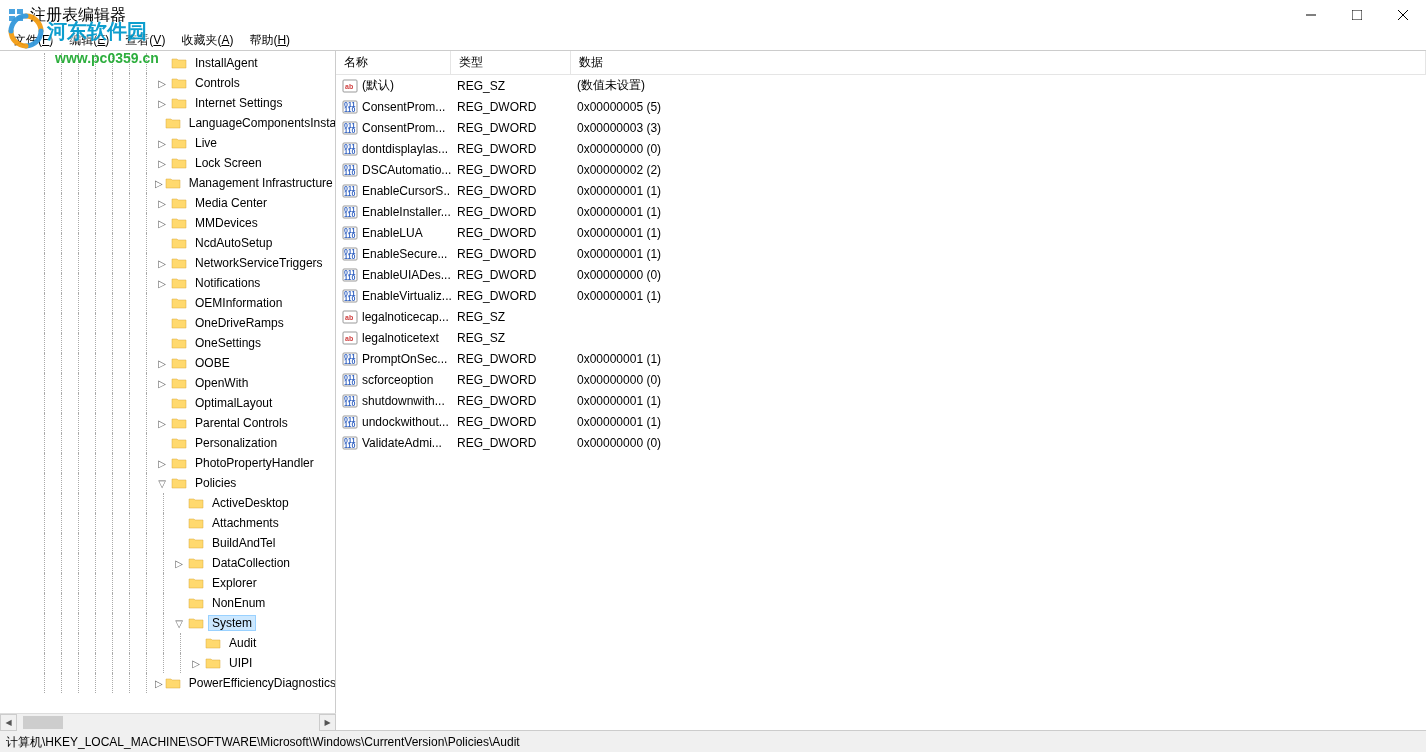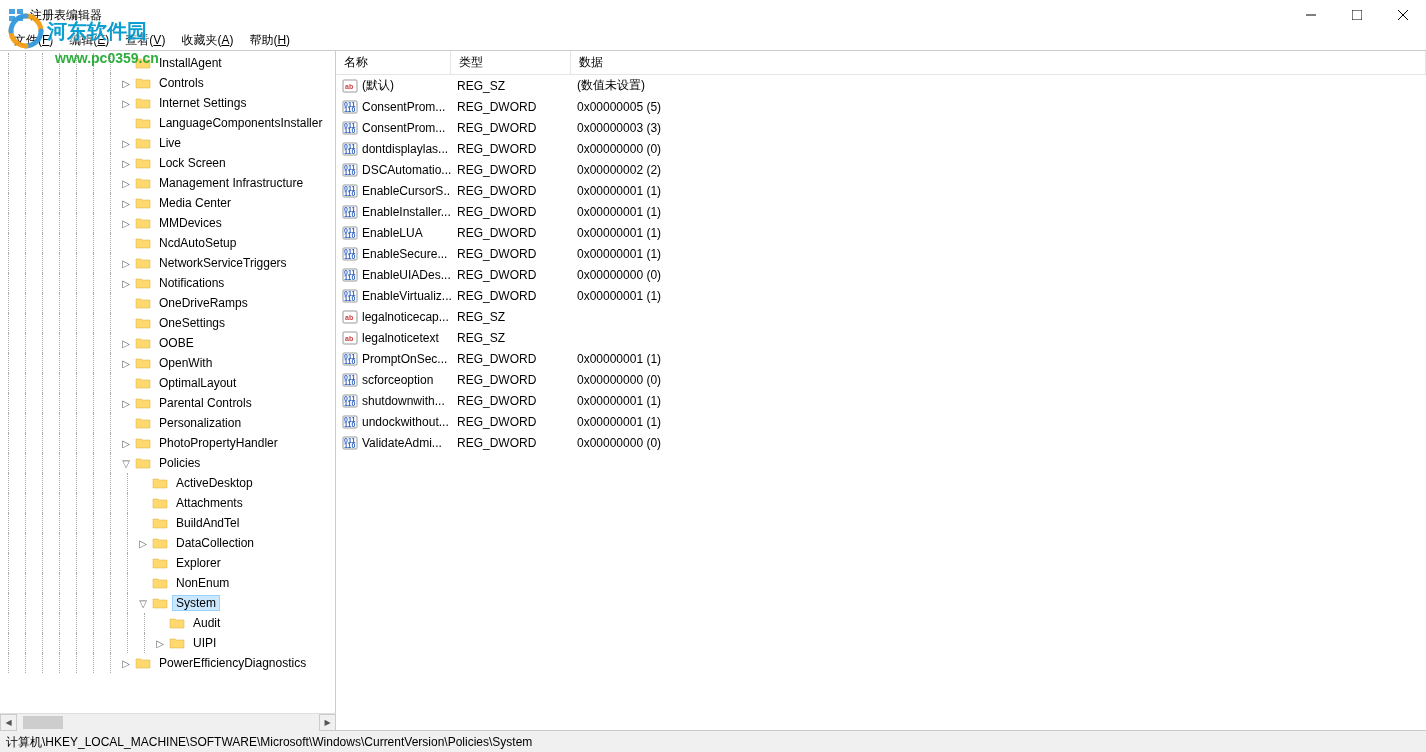--- a/index.html
+++ b/index.html
@@ -1,31 +1,31 @@
 <!DOCTYPE html>
 <html><head>
 <meta charset="utf-8">
 <style>
 * { margin: 0; padding: 0; box-sizing: border-box; font-family: "Microsoft YaHei", "Segoe UI", sans-serif; font-size: 12px; }
 body { width: 1426px; height: 752px; background: #fff; display: flex; flex-direction: column; overflow: hidden; position: relative; }
 
 .titlebar { height: 30px; display: flex; align-items: center; padding-left: 8px; background: #fff; }
 .titlebar .app-icon { width: 16px; height: 16px; margin-right: 6px; display: inline-flex; }
-.titlebar .title { flex: 1; font-size: 12px; }
+.titlebar .title { flex: 1; font-size: 16px; }
 .win-controls { display: flex; }
 .win-btn { width: 46px; height: 30px; display: flex; align-items: center; justify-content: center; cursor: default; }
 
 .menubar { height: 20px; display: flex; align-items: center; padding-left: 6px; }
 .menu-item { padding: 2px 8px; cursor: default; }
 .menu-item u { text-decoration: underline; }
 
 .content { flex: 1; display: flex; border-top: 1px solid #ccc; overflow: hidden; }
 .tree-pane { width: 336px; border-right: 1px solid #ccc; overflow-y: auto; overflow-x: auto; position: relative; }
 .tree { padding: 2px 0; }
-.tree-row { display: flex; align-items: center; height: 20px; white-space: nowrap; cursor: default; }
+.tree-row { display: flex; align-items: center; height: 20px; white-space: nowrap; cursor: default; margin-left: 36px; }
 .tree-row.selected .label { background: #cce8ff; border: 1px solid #99d1ff; padding: 0 3px; }
 .tree-row .expander { width: 14px; text-align: center; color: #666; font-size: 10px; display: inline-flex; justify-content: center; }
 .tree-row .expander.hidden { visibility: hidden; }
 .tree-row .folder-icon { width: 16px; height: 14px; margin: 0 4px 0 2px; display: inline-flex; }
 .tree-row .label { padding: 1px 4px; }
 .tree-row .vlines { display: flex; }
 .tree-row .vline { width: 17px; height: 20px; position: relative; }
 .tree-row .vline::before { content: ""; position: absolute; left: 8px; top: 0; bottom: 0; border-left: 1px dotted #aaa; }
 
 .list-pane { flex: 1; display: flex; flex-direction: column; overflow: hidden; }
@@ -347,20 +347,38 @@
             <span class="vline"></span>
             <span class="vline"></span>
             <span class="vline"></span>
           </span>
           <span class="expander hidden">▷</span>
           <span class="folder-icon">
             <svg class="folder" width="16" height="14" viewBox="0 0 16 14">
               <path d="M1 3 L1 12 L15 12 L15 4 L7 4 L6 3 Z"></path>
             </svg>
           </span>
+          <span class="label">OEMInformation</span>
+        </div>
+        <div class="tree-row">
+          <span class="vlines">
+            <span class="vline"></span>
+            <span class="vline"></span>
+            <span class="vline"></span>
+            <span class="vline"></span>
+            <span class="vline"></span>
+            <span class="vline"></span>
+            <span class="vline"></span>
+          </span>
+          <span class="expander hidden">▷</span>
+          <span class="folder-icon">
+            <svg class="folder" width="16" height="14" viewBox="0 0 16 14">
+              <path d="M1 3 L1 12 L15 12 L15 4 L7 4 L6 3 Z"></path>
+            </svg>
+          </span>
           <span class="label">OneDriveRamps</span>
         </div>
         <div class="tree-row">
           <span class="vlines">
             <span class="vline"></span>
             <span class="vline"></span>
             <span class="vline"></span>
             <span class="vline"></span>
             <span class="vline"></span>
             <span class="vline"></span>
@@ -954,13 +972,13 @@
 </div>
 
 <div class="bottom-scroll" style="width:336px; position:absolute; bottom:22px; left:0;">
   <div class="sb-btn">◀</div>
   <div class="sb-track">
       <div class="sb-thumb"></div>
     </div>
   <div class="sb-btn">▶</div>
 </div>
 
-<div class="statusbar">计算机\HKEY_LOCAL_MACHINE\SOFTWARE\Microsoft\Windows\CurrentVersion\Policies\System</div>
+<div class="statusbar">计算机\HKEY_LOCAL_MACHINE\SOFTWARE\Microsoft\Windows\CurrentVersion\Policies\Audit</div>
 
 </body></html>

